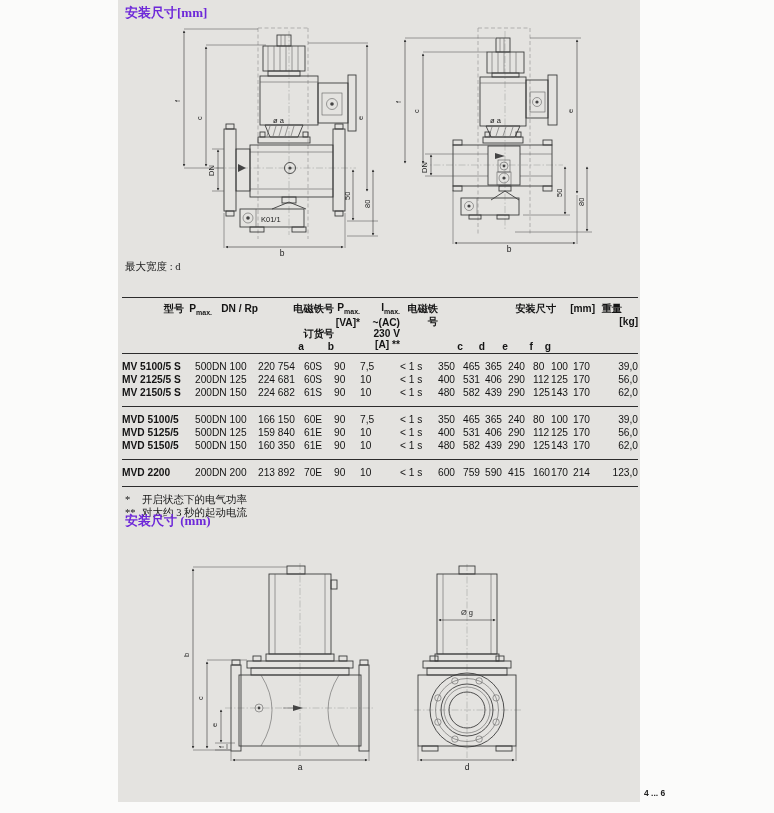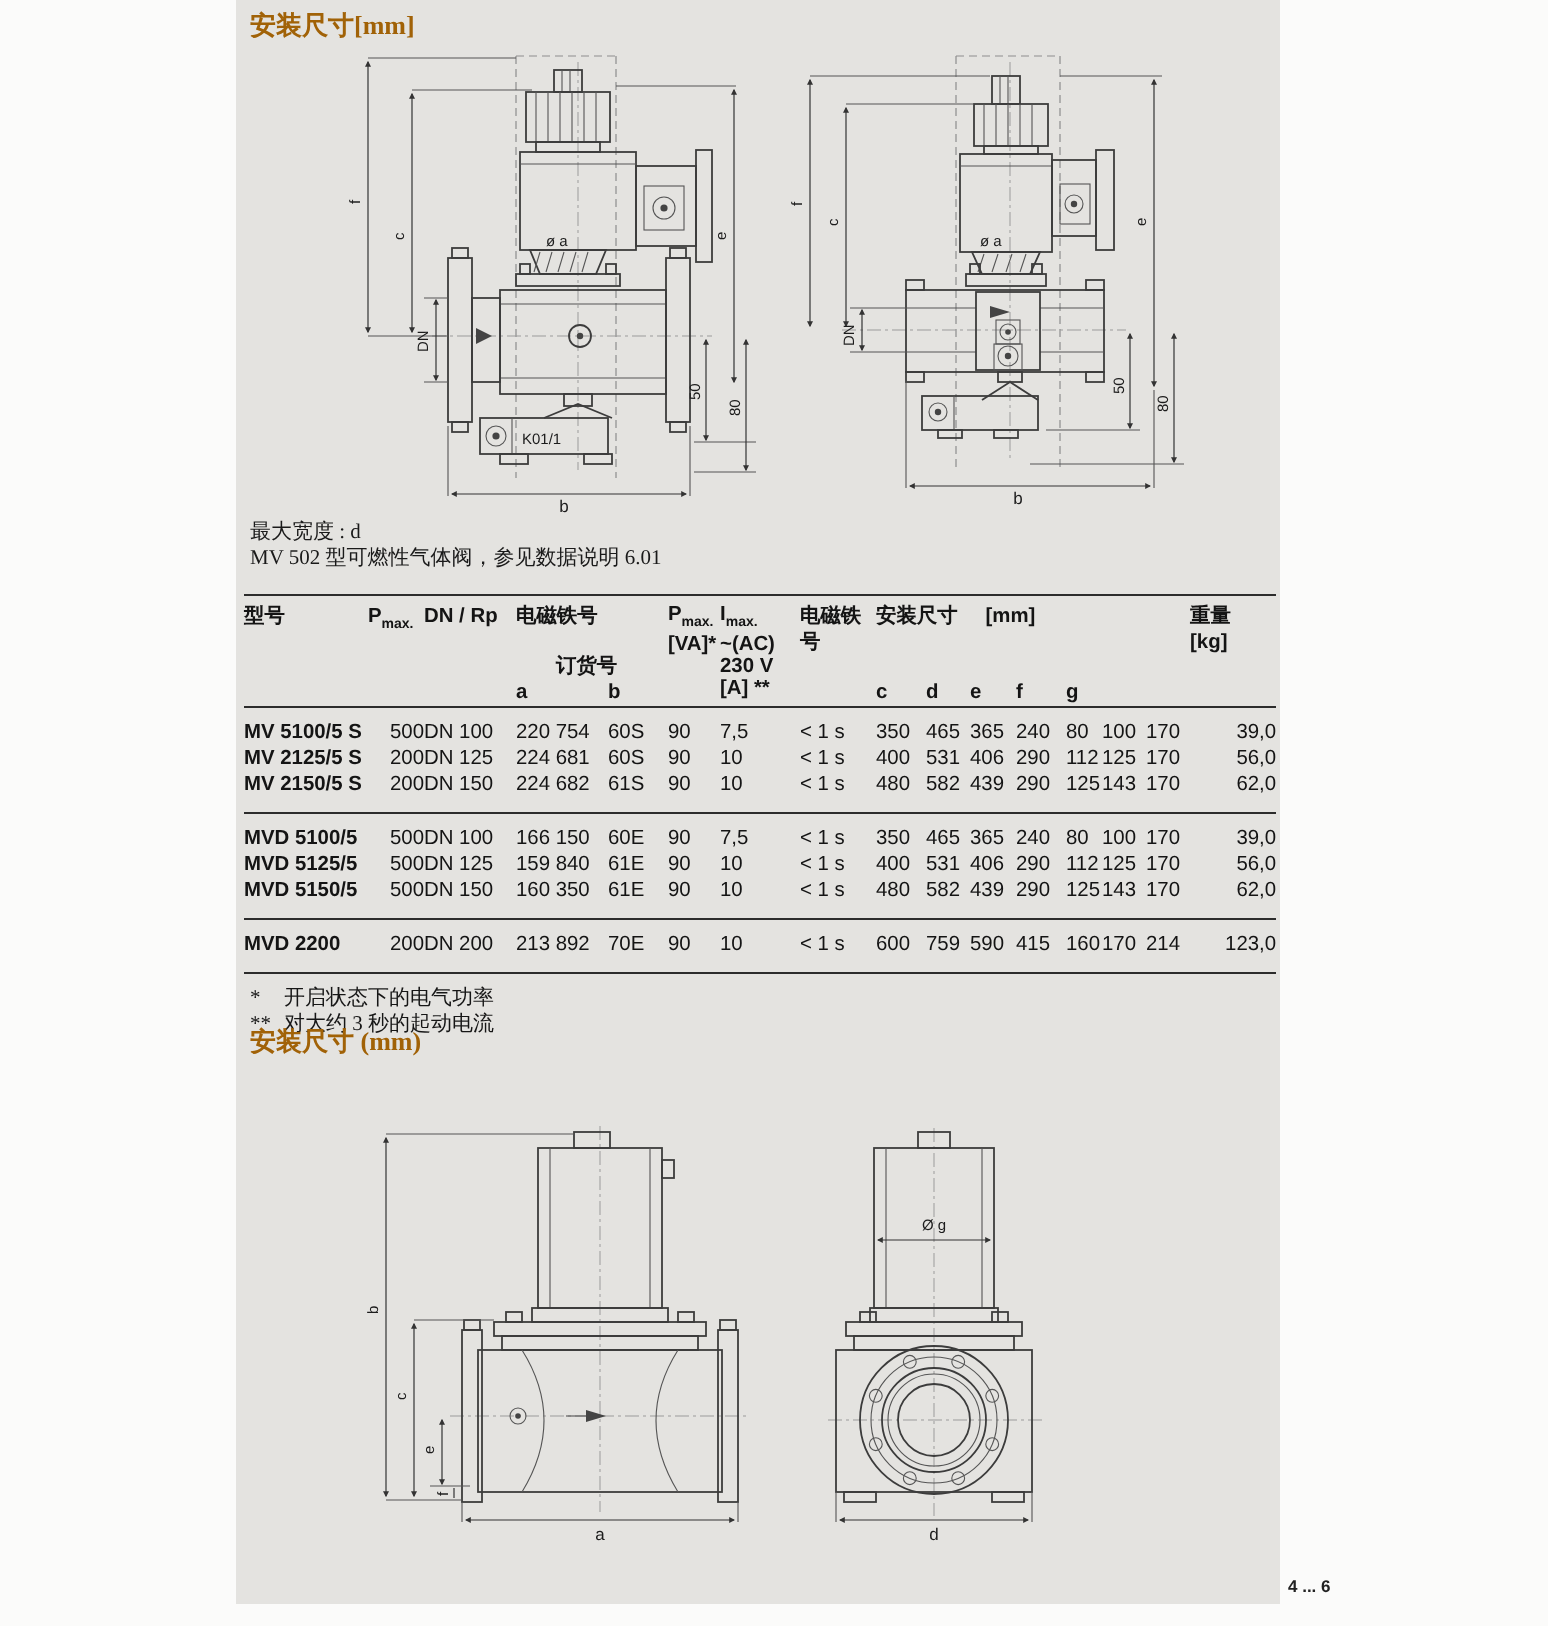--- a/index.html
+++ b/index.html
@@ -1,32 +1,32 @@
 <!DOCTYPE html>
 <html><head>
 <meta charset="utf-8">
 <style>
   html,body{margin:0;padding:0}
   body{width:774px;height:813px;position:relative;background:#fbfbfa;
        font-family:"Liberation Sans","DejaVu Sans",sans-serif;color:#161616;overflow:hidden}
   .scan{position:absolute;left:118px;top:0;width:522px;height:802px;background:#e4e3e0}
-  .title{position:absolute;left:7px;font:bold 13px "Liberation Serif","DejaVu Serif",serif;color:#a16207}
+  .title{position:absolute;left:7px;font:bold 13px "Liberation Serif","DejaVu Serif",serif;color:#6d28d9}
   #title-top{top:4px}
   #title-bottom{top:512px}
   .notes{position:absolute;left:7px;top:261px;font:10.5px "Liberation Serif","DejaVu Serif",serif;line-height:12.5px;color:#1a1a1a}
   .footnotes{position:absolute;left:7px;top:494px;font:10.5px "Liberation Serif","DejaVu Serif",serif;line-height:12.5px}
   .fn .mk{display:inline-block;width:17px}
   .pageno{position:absolute;left:644px;top:788px;font:bold 8.5px "Liberation Sans",sans-serif;color:#222}
 
   .tablewrap{position:absolute;left:4px;top:297px}
   table.dt{border-collapse:collapse;table-layout:fixed;width:516px;font-size:10.2px;line-height:13px;color:#141414}
   table.dt{border-top:1px solid #2c2c2c;border-bottom:1px solid #2c2c2c}
   table.dt thead{border-bottom:1px solid #2c2c2c}
   table.dt tbody+tbody{border-top:1px solid #2c2c2c}
-  table.dt th{font-weight:bold;text-align:left;vertical-align:top;padding:0}
+  table.dt th{font-weight:bold;text-align:right;vertical-align:top;padding:0}
   table.dt thead tr:first-child th{padding-top:4px}
   table.dt td{padding:0;vertical-align:top;white-space:nowrap}
   table.dt tbody tr:first-child td{padding-top:6px}
   table.dt tbody tr:last-child td{padding-bottom:7px}
   sub{font-size:7px}
   .h-stack div{line-height:11px}
   .ord{margin-top:12px;margin-left:20px}
   .mm{margin-left:14px}
   .w-units{text-align:right}
   .w-units .w1{padding-right:16px}
@@ -200,21 +200,20 @@
     <text transform="rotate(-90 32 148)" x="32" y="148">DN</text>
     <text x="95" y="98">ø a</text>
     <text transform="rotate(-90 178 88)" x="178" y="88">e</text>
     <text transform="rotate(-90 167 172)" x="167" y="172">50</text>
     <text transform="rotate(-90 189 181)" x="189" y="181">80</text>
     <text class="big" x="114" y="227" text-anchor="middle">b</text>
   </svg>
 
   <div class="notes">
     <div>最大宽度 : d</div>
-    <div>MV 502 型可燃性气体阀，参见数据说明 6.01</div>
   </div>
 
   <div class="tablewrap">
   <table class="dt">
     <colgroup>
       <col style="width:62px">
           <col style="width:28px">
           <col style="width:46px">
           <col style="width:46px">
       <col style="width:30px">

